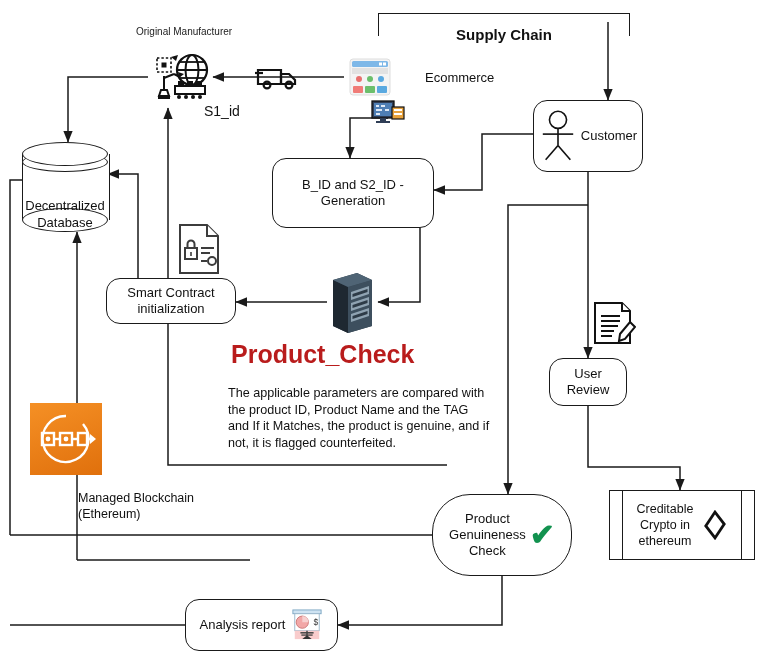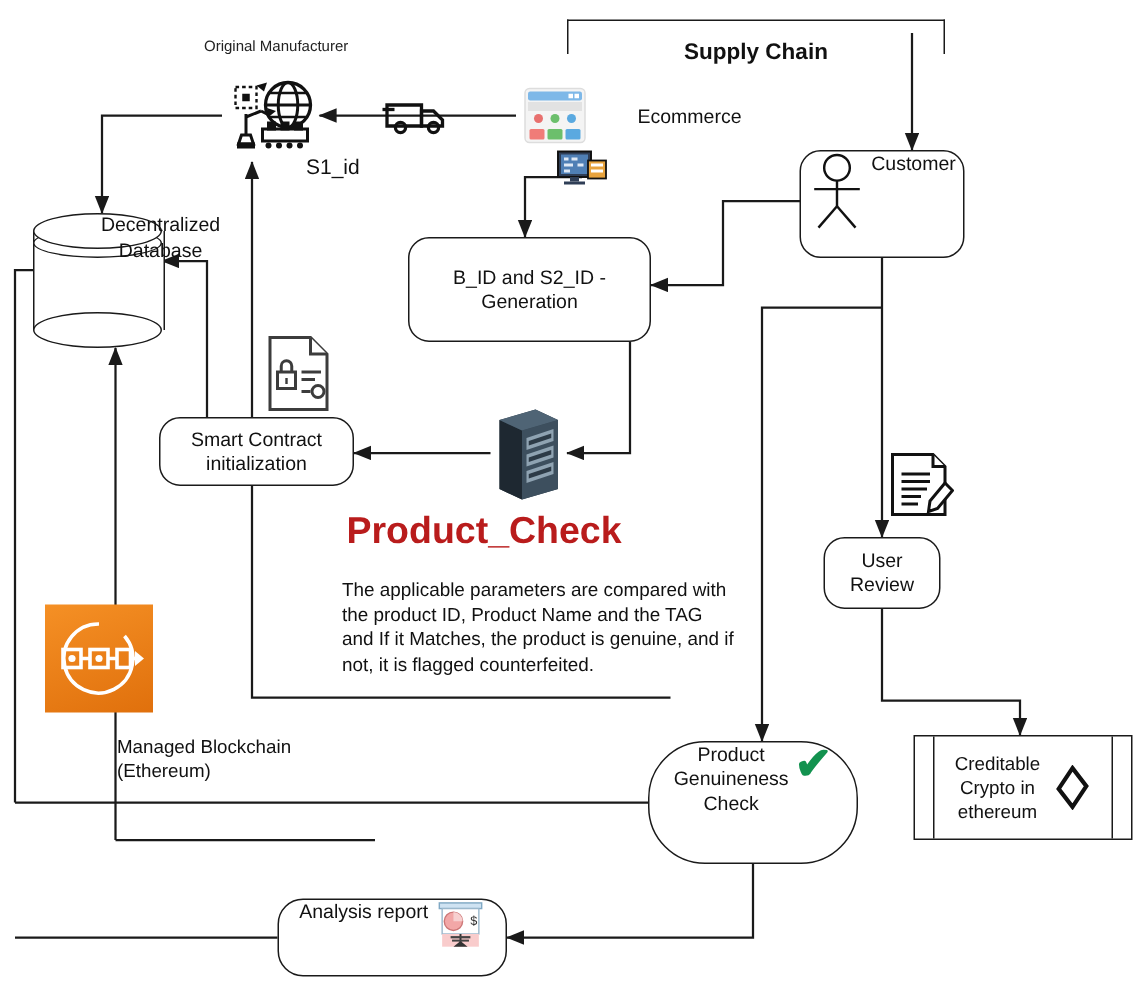--- a/index.html
+++ b/index.html
@@ -3,37 +3,37 @@
 <meta charset="utf-8">
 <style>
   html,body{margin:0;padding:0;background:#ffffff;}
   body{width:757px;height:656px;font-family:"Liberation Sans",sans-serif;}
   #stage{position:relative;width:757px;height:656px;overflow:hidden;background:#fff;}
   svg.lines{position:absolute;left:0;top:0;width:757px;height:656px;pointer-events:none;}
 
   .node{position:absolute;box-sizing:border-box;}
 
   .rbox{border:1.6px solid #1a1a1a;border-radius:14px;background:#fff;
-        display:flex;justify-content:center;text-align:center;
+        display:flex;align-items:center;justify-content:center;text-align:center;
         font-size:13px;color:#111;line-height:1.25;}
 
   .label{position:absolute;color:#111;}
 
   
   .cyl{position:absolute;}
   .cyl .body{position:absolute;left:0;top:12px;width:100%;height:calc(100% - 24px);
         border-left:1.6px solid #1a1a1a;border-right:1.6px solid #1a1a1a;background:#fff;}
   .cyl .top{position:absolute;left:0;top:0;width:100%;height:24px;border:1.6px solid #1a1a1a;
         border-radius:50%;background:#fff;box-sizing:border-box;}
   .cyl .ring{position:absolute;left:0;top:10px;width:100%;height:20px;border:1.6px solid #1a1a1a;
         border-radius:50%;background:#fff;box-sizing:border-box;}
   .cyl .bot{position:absolute;left:0;bottom:0;width:100%;height:24px;border:1.6px solid #1a1a1a;
         border-radius:50%;background:#fff;box-sizing:border-box;}
   .cyl .txt{position:absolute;left:0;top:0;width:100%;height:100%;display:flex;flex-direction:column;
-        align-items:center;justify-content:flex-start;font-size:13px;color:#111;line-height:1.3;z-index:4;padding-left:42px;}
+        align-items:center;justify-content:flex-end;font-size:13px;color:#111;line-height:1.3;z-index:4;}
 
   
   .crect{border:1.6px solid #1a1a1a;background:#fff;display:flex;align-items:stretch;}
   .crect .bar{width:12px;border-right:1.6px solid #1a1a1a;}
   .crect .bar.r{border-right:none;border-left:1.6px solid #1a1a1a;}
   .crect .mid{flex:1;display:flex;align-items:center;justify-content:center;gap:10px;
         font-size:12.5px;line-height:1.28;text-align:center;color:#111;}
 
   .supplychain{position:absolute;border-left:1.6px solid #1a1a1a;border-right:1.6px solid #1a1a1a;
         border-top:1.6px solid #1a1a1a;}
@@ -322,21 +322,21 @@
         <span>Crypto in</span>
         <span>ethereum</span>
       </div>
       <svg viewBox="0 0 26 32" width="24" height="30">
         <path d="M13,2 L23,15 L13,30 L3,17 Z" fill="none" stroke="#111" stroke-width="3"></path>
       </svg>
     </div>
     <div class="bar r"></div>
   </div>
 
-  <div class="node rbox" style="left:185px;top:599px;width:153px;height:52px;gap:6px;border-radius:17px;">
+  <div class="node rbox" style="left:185px;top:599px;width:153px;height:52px;gap:6px;">
     <span>Analysis report</span>
     <svg viewBox="0 0 34 36" width="32" height="34">
       <rect x="2" y="2" width="30" height="4" fill="#cfe3f2" stroke="#7fa8c4" stroke-width="1"></rect>
       <rect x="4" y="6" width="26" height="18" fill="#fff" stroke="#9bb8cc" stroke-width="1"></rect>
       <circle cx="12" cy="15" r="6.5" fill="#f2a7a7" stroke="#c77" stroke-width="1"></circle>
       <path d="M12,15 L12,8.5 A6.5,6.5 0 0,1 18.5,15 Z" fill="#f7d0d0"></path>
       <text x="24" y="18" font-size="9" font-family="Liberation Sans, sans-serif" fill="#333">$</text>
       <rect x="4" y="24" width="26" height="9" fill="#f9cccc"></rect>
       <line x1="17" y1="24" x2="17" y2="30" stroke="#333" stroke-width="1.4"></line>
       <path d="M12,33 L22,33 L17,29 Z" fill="#333"></path>

